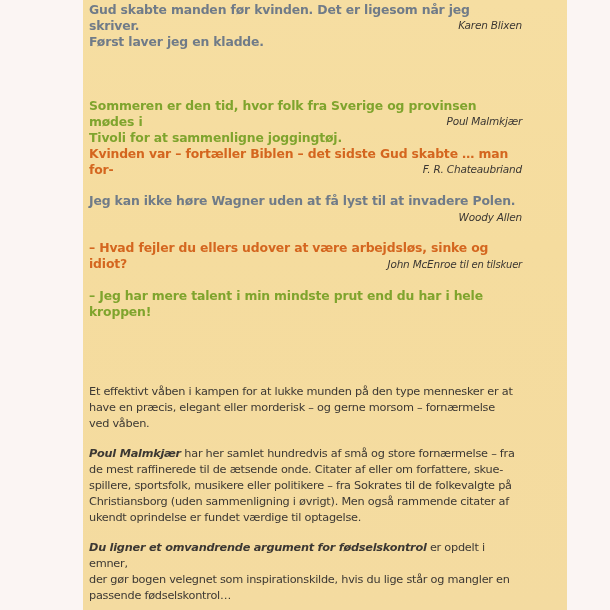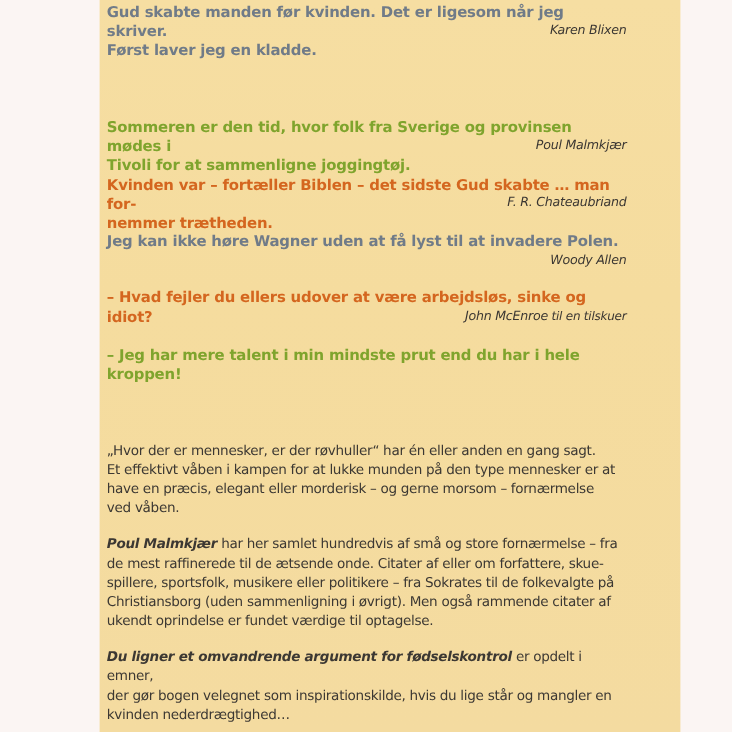--- a/index.html
+++ b/index.html
@@ -45,52 +45,52 @@
     <span class="qattr" style="top:17px">Karen Blixen</span>
   </div>
 
 
   <div class="quote" style="top:98px;height:34px">
     <p class="qtext c-green"><span>Sommeren er den tid, hvor folk fra Sverige og provinsen mødes i</span><br><span>Tivoli for at sammenligne joggingtøj.</span></p>
     <span class="qattr" style="top:17px">Poul Malmkjær</span>
   </div>
 
   <div class="quote" style="top:146px;height:34px">
-    <p class="qtext c-orange"><span>Kvinden var – fortæller Biblen – det sidste Gud skabte … man for-</span><br><span>nemmer trætheden.</span></p>
+    <p class="qtext c-orange"><span>Kvinden var – fortæller Biblen – det sidste Gud skabte … man for-</span><br></p>
     <span class="qattr" style="top:17px">F. R. Chateaubriand</span>
   </div>
 
   <div class="quote" style="top:193px;height:34px">
     <p class="qtext c-grey">Jeg kan ikke høre Wagner uden at få lyst til at invadere Polen.</p>
     <span class="qattr" style="top:18px">Woody Allen</span>
   </div>
 
   <div class="quote" style="top:240px;height:34px">
     <p class="qtext c-orange">– Hvad fejler du ellers udover at være arbejdsløs, sinke og idiot?</p>
     <span class="qattr" style="top:18px"><span>John McEnroe</span><span style="font-size:10px"> til en tilskuer</span></span>
   </div>
 
   <div class="quote" style="top:288px;height:34px">
     <p class="qtext c-green">– Jeg har mere talent i min mindste prut end du har i hele kroppen!</p>
   </div>
 
   <p class="body" style="top:368px">
-    <span>„Hvor der er mennesker, er der røvhuller“ har én eller anden en gang sagt.</span><br>
+    <br>
     <span>Et effektivt våben i kampen for at lukke munden på den type mennesker er at</span><br>
     <span>have en præcis, elegant eller morderisk – og gerne morsom – fornærmelse</span><br>
     <span>ved våben.</span>
   </p>
 
   <p class="body" style="top:446px">
     <b>Poul Malmkjær</b><span> har her samlet hundredvis af små og store fornærmelse – fra</span><br>
     <span>de mest raffinerede til de ætsende onde. Citater af eller om forfattere, skue-</span><br>
     <span>spillere, sportsfolk, musikere eller politikere – fra Sokrates til de folkevalgte på</span><br>
     <span>Christiansborg (uden sammenligning i øvrigt). Men også rammende citater af</span><br>
     <span>ukendt oprindelse er fundet værdige til optagelse.</span>
   </p>
 
   <p class="body" style="top:540px">
     <b>Du ligner et omvandrende argument for fødselskontrol</b><span> er opdelt i emner,</span><br>
     <span>der gør bogen velegnet som inspirationskilde, hvis du lige står og mangler en</span><br>
-    <span>kvinden nederdrægtighed…</span>
+    <span>passende fødselskontrol…</span>
   </p>
 
 </div>
 
 </body></html>

